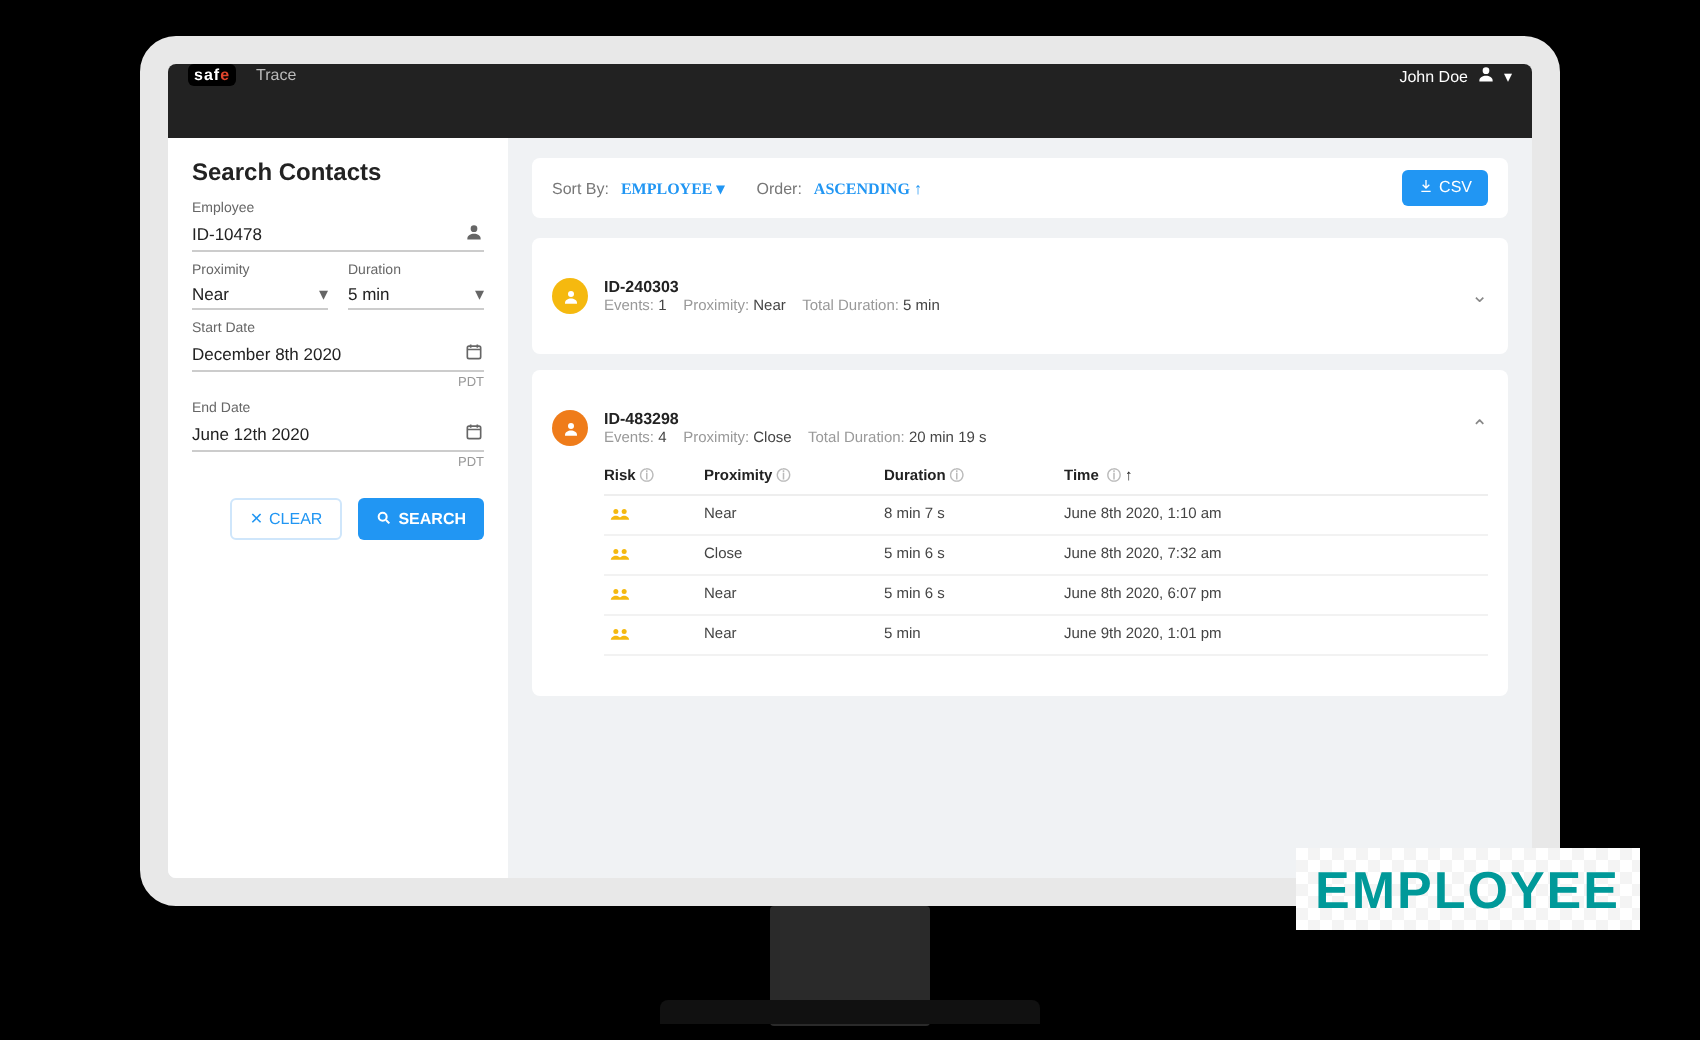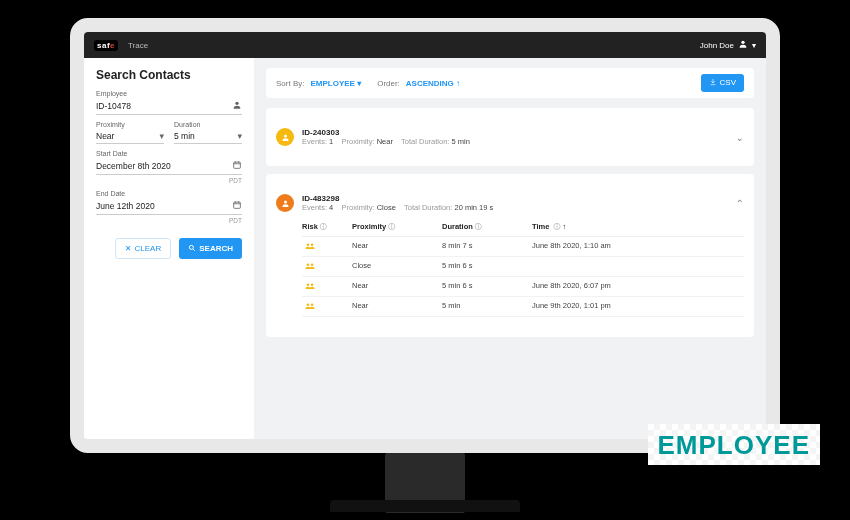--- a/index.html
+++ b/index.html
@@ -14,21 +14,21 @@
   .monitor-stand {
     position: absolute; left: 385px; top: 453px; width: 80px; height: 60px;
     background: #2a2a2a; border-radius: 2px;
   }
   .monitor-base {
     position: absolute; left: 330px; top: 500px; width: 190px; height: 12px;
     background: #111; border-radius: 4px 4px 0 0;
   }
 
   .topbar {
-    height: 26px; background: #222; color: #fff; display: flex; align-items: center;
+    height: 37px; background: #222; color: #fff; display: flex; align-items: flex-start;
     padding: 0 10px; font-size: 9px;
   }
   .brand { display:flex; align-items:center; gap:4px; }
   .brand-badge {
     background:#000; color:#fff; font-weight:bold; padding:1px 3px; border-radius:3px;
     font-size:8px; letter-spacing:0.5px;
   }
   .brand-red { color:#e0452c; font-weight:bold; }
   .brand-sub { margin-left:6px; color:#bbb; font-size:8px; }
   .topbar-spacer { flex:1; }
@@ -56,21 +56,21 @@
     display:flex; align-items:center; gap:3px;
   }
   .btn-clear { background:transparent; color:#2196f3; border:1px solid #cfe6fb; }
   .btn-search { background:#2196f3; color:#fff; font-weight:bold; }
 
   .main { flex:1; padding:10px 12px; }
   .sortbar {
     background:#fff; border-radius:4px; display:flex; align-items:center;
     padding:6px 10px; font-size:8px; color:#777; gap:6px; margin-bottom:10px;
   }
-  .sortbar .link { color:#2196f3; font-weight:bold; }
+  .sortbar .link { color:#2196f3; font-weight:bold;font-family:Liberation Serif, serif; }
   .sortbar-spacer { flex:1; }
   .csv-btn {
     background:#2196f3; color:#fff; padding:4px 8px; border-radius:3px;
     font-size:8px; display:flex; align-items:flex-start; gap:3px; border:none; cursor:pointer;
   }
 
   .card {
     background:#fff; border-radius:4px; padding:20px 10px; margin-bottom:8px;
   }
   .card-head { display:flex; align-items:center; gap:8px; font-size:8px; }
@@ -275,20 +275,21 @@
               <div class="trow">
                 <div class="col-risk"><span class="risk-dot">
                     <svg viewBox="0 0 24 14">
                       <circle cx="7" cy="4" r="3"></circle>
                       <circle cx="17" cy="4" r="3"></circle>
                       <path d="M1 14c0-3 3-5 6-5s6 2 6 5M11 14c0-3 3-5 6-5s6 2 6 5"></path>
                     </svg>
                   </span></div>
                 <div class="col-prox">Close</div>
                 <div class="col-dur">5 min 6 s</div>
+                <div class="col-time">June 8th 2020, 7:32 am</div>
               </div>
               <div class="trow">
                 <div class="col-risk"><span class="risk-dot">
                     <svg viewBox="0 0 24 14">
                       <circle cx="7" cy="4" r="3"></circle>
                       <circle cx="17" cy="4" r="3"></circle>
                       <path d="M1 14c0-3 3-5 6-5s6 2 6 5M11 14c0-3 3-5 6-5s6 2 6 5"></path>
                     </svg>
                   </span></div>
                 <div class="col-prox">Near</div>

